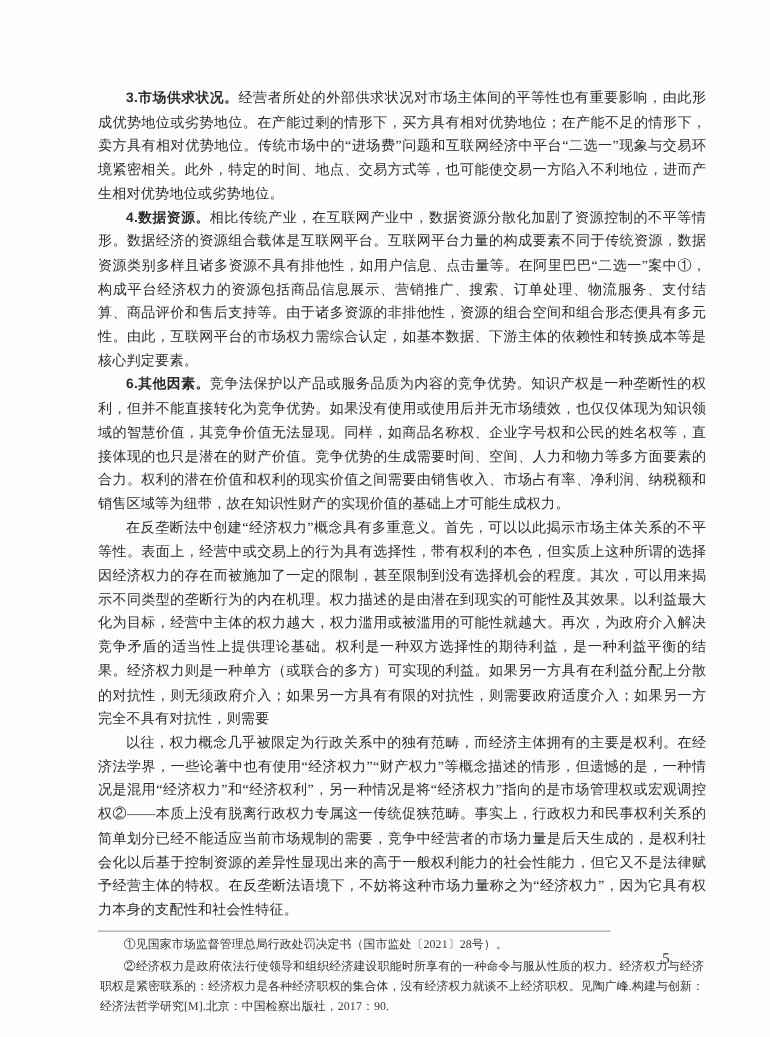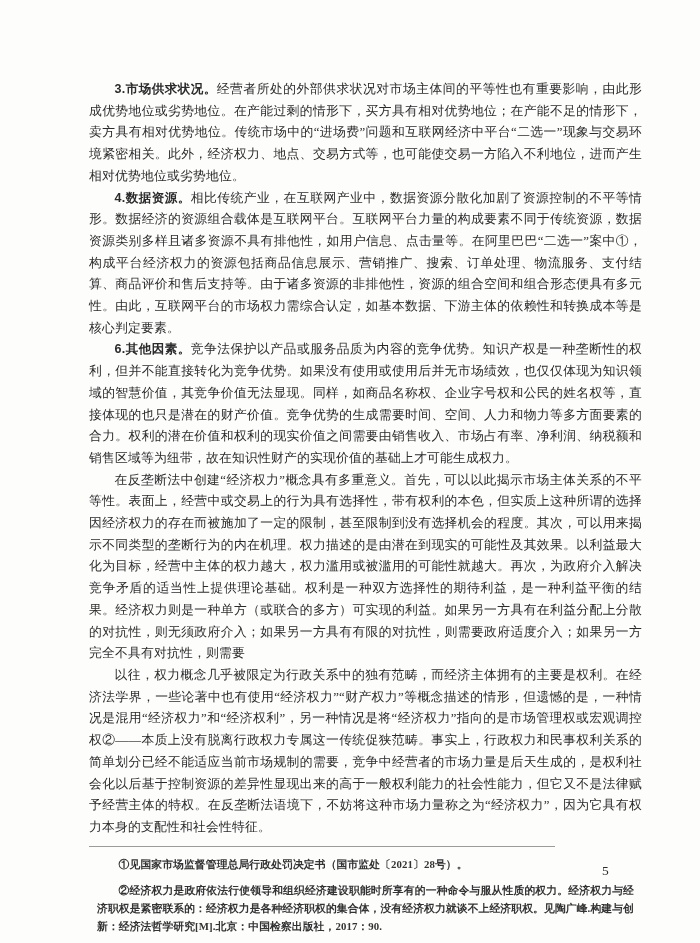--- a/index.html
+++ b/index.html
@@ -39,44 +39,43 @@
   .fnsep {
     width: 466px;
     height: 0;
     border-top: 1px solid #9b9b9b;
     margin-top: 7px;
   }
   .footnotes {
     margin-top: 3px;
   }
   .fn {
-    margin: 8px;
+    margin: 2px;
     font-size: 10.8px;
     line-height: 18px;
     text-align: justify;
     text-indent: 2em;
     letter-spacing: 0.1px;
     color: #333333;
-    font-weight: bold;
   }
   .pagenum {
     position: absolute;
     left: 602px;
     top: 863px;
     font-size: 13.5px;
     color: #2b2b2b;
   }
 </style>
 </head>
 <body>
 
 <div class="page">
   <div class="content">
 
-    <p class="para"><b class="h">3.市场供求状况。</b><span>经营者所处的外部供求状况对市场主体间的平等性也有重要影响，由此形成优势地位或劣势地位。在产能过剩的情形下，买方具有相对优势地位；在产能不足的情形下，卖方具有相对优势地位。传统市场中的“进场费”问题和互联网经济中平台“二选一”现象与交易环境紧密相关。此外，经济权力、地点、交易方式等，也可能使交易一方陷入不利地位，进而产生相对优势地位或劣势地位。</span></p>
+    <p class="para"><b class="h">3.市场供求状况。</b><span>经营者所处的外部供求状况对市场主体间的平等性也有重要影响，由此形成优势地位或劣势地位。在产能过剩的情形下，买方具有相对优势地位；在产能不足的情形下，卖方具有相对优势地位。传统市场中的“进场费”问题和互联网经济中平台“二选一”现象与交易环境紧密相关。此外，特定的时间、地点、交易方式等，也可能使交易一方陷入不利地位，进而产生相对优势地位或劣势地位。</span></p>
 
     <p class="para"><b class="h">4.数据资源。</b><span>相比传统产业，在互联网产业中，数据资源分散化加剧了资源控制的不平等情形。数据经济的资源组合载体是互联网平台。互联网平台力量的构成要素不同于传统资源，数据资源类别多样且诸多资源不具有排他性，如用户信息、点击量等。在阿里巴巴“二选一”案中①，构成平台经济权力的资源包括商品信息展示、营销推广、搜索、订单处理、物流服务、支付结算、商品评价和售后支持等。由于诸多资源的非排他性，资源的组合空间和组合形态便具有多元性。由此，互联网平台的市场权力需综合认定，如基本数据、下游主体的依赖性和转换成本等是核心判定要素。</span></p>
 
     <p class="para"><b class="h">6.其他因素。</b><span>竞争法保护以产品或服务品质为内容的竞争优势。知识产权是一种垄断性的权利，但并不能直接转化为竞争优势。如果没有使用或使用后并无市场绩效，也仅仅体现为知识领域的智慧价值，其竞争价值无法显现。同样，如商品名称权、企业字号权和公民的姓名权等，直接体现的也只是潜在的财产价值。竞争优势的生成需要时间、空间、人力和物力等多方面要素的合力。权利的潜在价值和权利的现实价值之间需要由销售收入、市场占有率、净利润、纳税额和销售区域等为纽带，故在知识性财产的实现价值的基础上才可能生成权力。</span></p>
 
     <p class="para"><b class="h"></b><span>在反垄断法中创建“经济权力”概念具有多重意义。首先，可以以此揭示市场主体关系的不平等性。表面上，经营中或交易上的行为具有选择性，带有权利的本色，但实质上这种所谓的选择因经济权力的存在而被施加了一定的限制，甚至限制到没有选择机会的程度。其次，可以用来揭示不同类型的垄断行为的内在机理。权力描述的是由潜在到现实的可能性及其效果。以利益最大化为目标，经营中主体的权力越大，权力滥用或被滥用的可能性就越大。再次，为政府介入解决竞争矛盾的适当性上提供理论基础。权利是一种双方选择性的期待利益，是一种利益平衡的结果。经济权力则是一种单方（或联合的多方）可实现的利益。如果另一方具有在利益分配上分散的对抗性，则无须政府介入；如果另一方具有有限的对抗性，则需要政府适度介入；如果另一方完全不具有对抗性，则需要</span></p>
 
     <p class="para"><b class="h"></b><span>以往，权力概念几乎被限定为行政关系中的独有范畴，而经济主体拥有的主要是权利。在经济法学界，一些论著中也有使用“经济权力”“财产权力”等概念描述的情形，但遗憾的是，一种情况是混用“经济权力”和“经济权利”，另一种情况是将“经济权力”指向的是市场管理权或宏观调控权②——本质上没有脱离行政权力专属这一传统促狭范畴。事实上，行政权力和民事权利关系的简单划分已经不能适应当前市场规制的需要，竞争中经营者的市场力量是后天生成的，是权利社会化以后基于控制资源的差异性显现出来的高于一般权利能力的社会性能力，但它又不是法律赋予经营主体的特权。在反垄断法语境下，不妨将这种市场力量称之为“经济权力”，因为它具有权力本身的支配性和社会性特征。</span></p>
 
     <div class="fnsep"></div>

